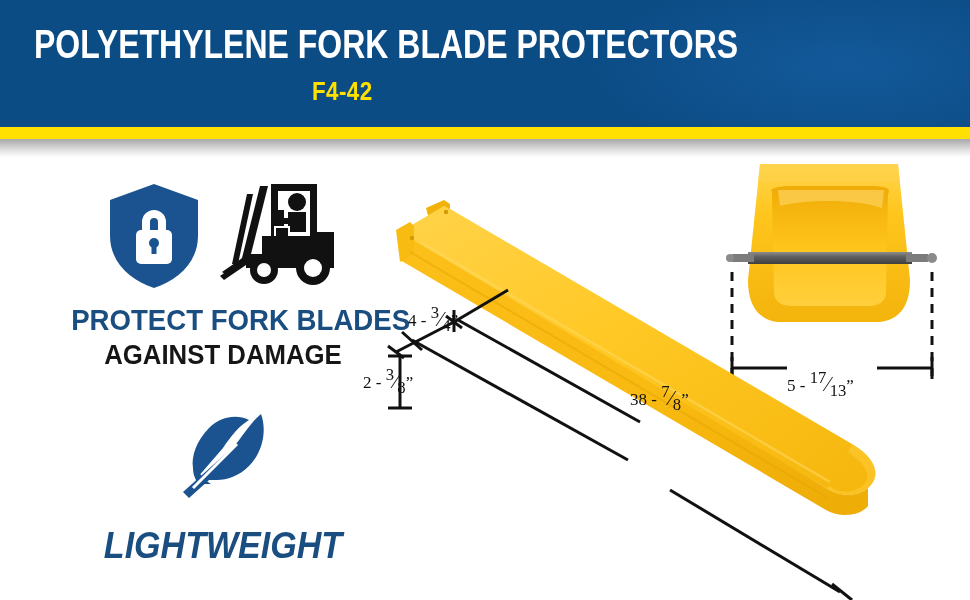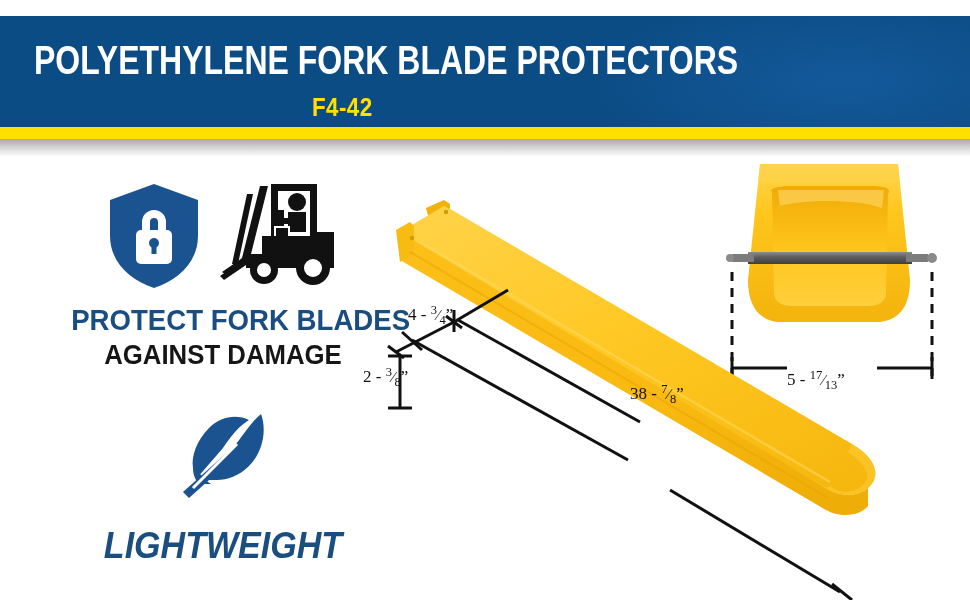--- a/index.html
+++ b/index.html
@@ -19,21 +19,21 @@
     position: absolute;
     left: 0; top: 0;
     width: 970px;
     height: 600px;
     background: #ffffff;
   }
 
   
   .header-band {
     position: absolute;
-    left: 0; top: 16px;
+    left: 0; top: 0;
     width: 970px;
     height: 127px;
     background: #0c4c85;
     background-image: radial-gradient(ellipse 420px 150px at 845px 66px, #13599a 0%, #0c4c85 62%);
     overflow: hidden;
   }
   .header-title {
     position: absolute;
     left: 34px;
     top: 22px;
@@ -159,21 +159,21 @@
   .dim-label {
     position: absolute;
     color: #111111;
     font-family: "Liberation Serif", serif;
     font-weight: normal;
     font-size: 17px;
     white-space: nowrap;
   }
   .dim-label .frac {
     display: inline-block;
-    font-size: 15px;
+    font-size: 20px;
     vertical-align: 0;
   }
   #dim-width   { left: 68px;  top: 143px; }
   #dim-height  { left: 7px;   top: 205px; margin-left: 16px; }
   #dim-length  { left: 290px; top: 222px; }
   #dim-depth   { left: 447px; top: 208px; }
 </style>
 </head>
 <body>
 

